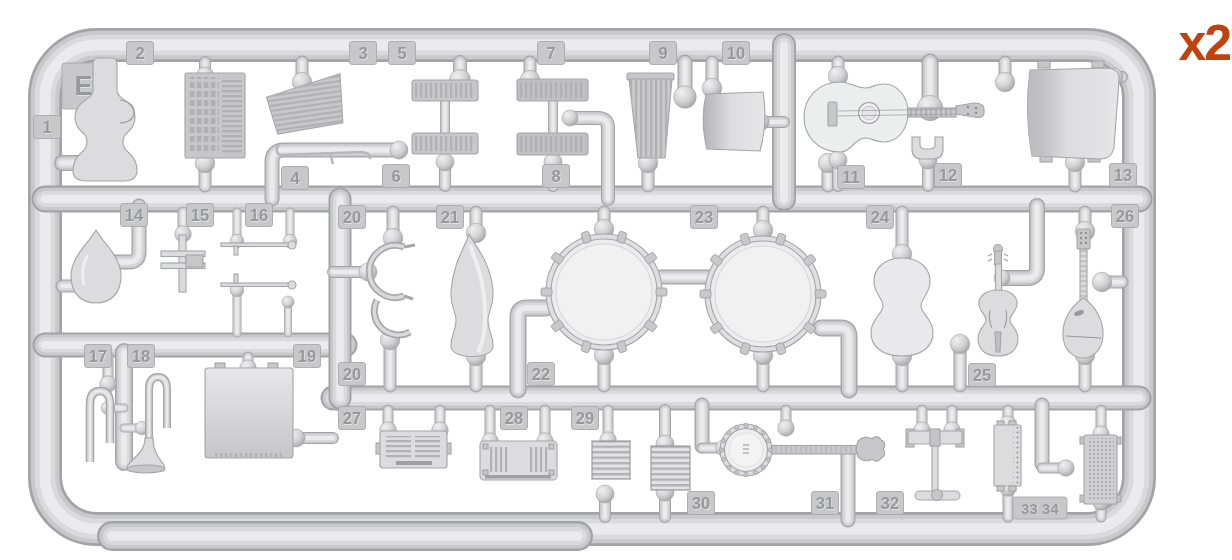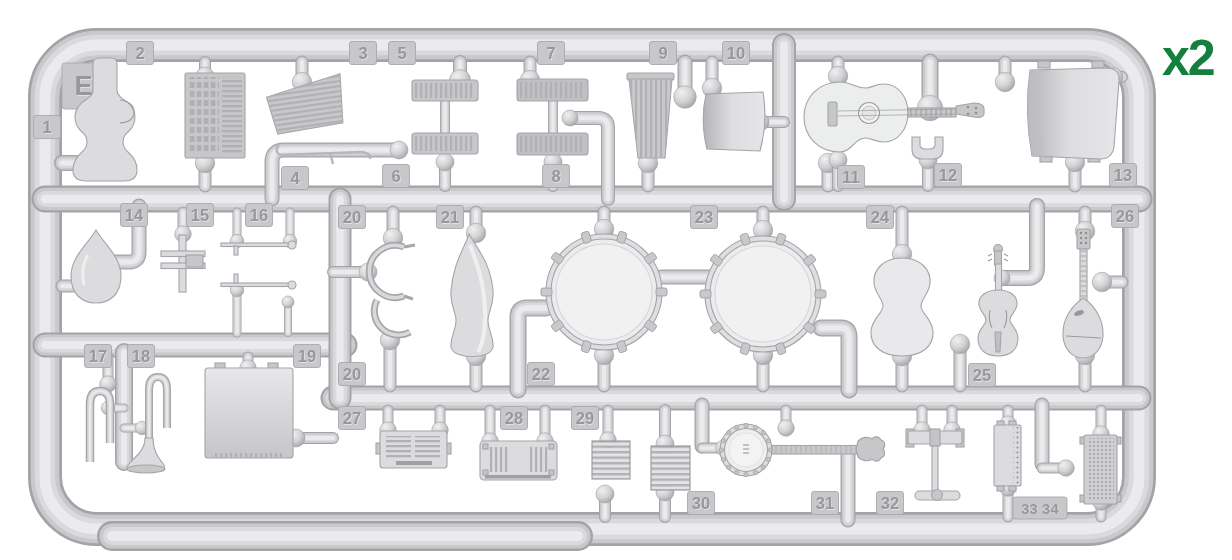--- a/index.html
+++ b/index.html
@@ -1,21 +1,21 @@
 <!DOCTYPE html>
 <html><head>
 <meta charset="utf-8">
 <style>
   html,body{margin:0;padding:0;background:#ffffff;}
   .stage{position:relative;width:1232px;height:560px;background:#ffffff;overflow:hidden;
          font-family:"Liberation Sans",sans-serif;}
   .stage svg{position:absolute;left:0;top:0;}
-  .qty{position:absolute;left:1162px;top:14px;width:68px;text-align:left;
-       font-size:50px;font-weight:800;color:#15803d;letter-spacing:-2px;
-       font-family:"Liberation Sans",sans-serif;margin-top:15px;}
+  .qty{position:absolute;left:1162px;top:14px;width:68px;text-align:right;
+       font-size:50px;font-weight:800;color:#c2410c;letter-spacing:-2px;
+       font-family:"Liberation Sans",sans-serif;}
   text{font-family:"Liberation Sans",sans-serif;}
 </style>
 </head>
 <body>
 
 <div class="stage">
 <svg width="1232" height="560" viewBox="0 0 1232 560">
   <defs>
     <radialGradient id="ballg" cx="35%" cy="30%" r="75%">
       <stop offset="0%" stop-color="#f0f0f1"></stop>

